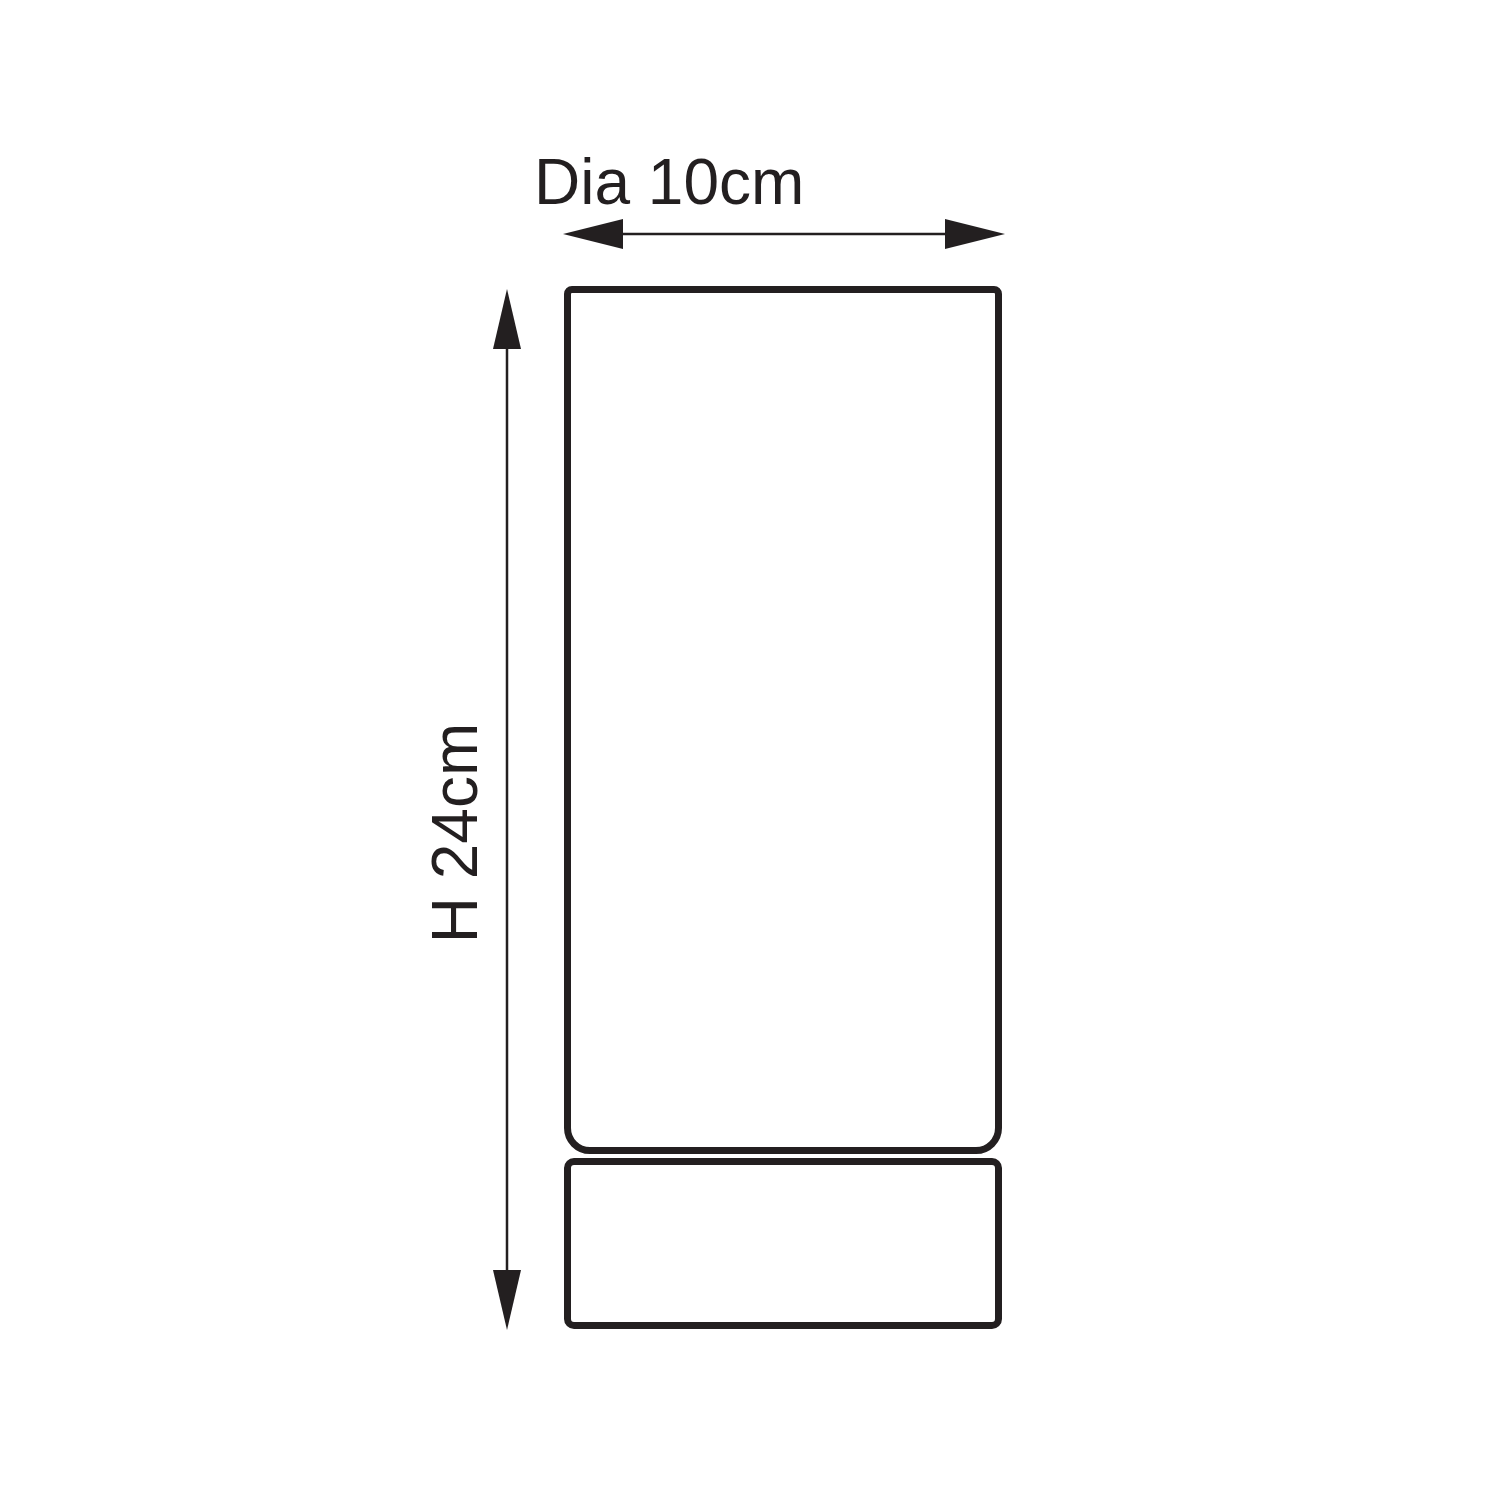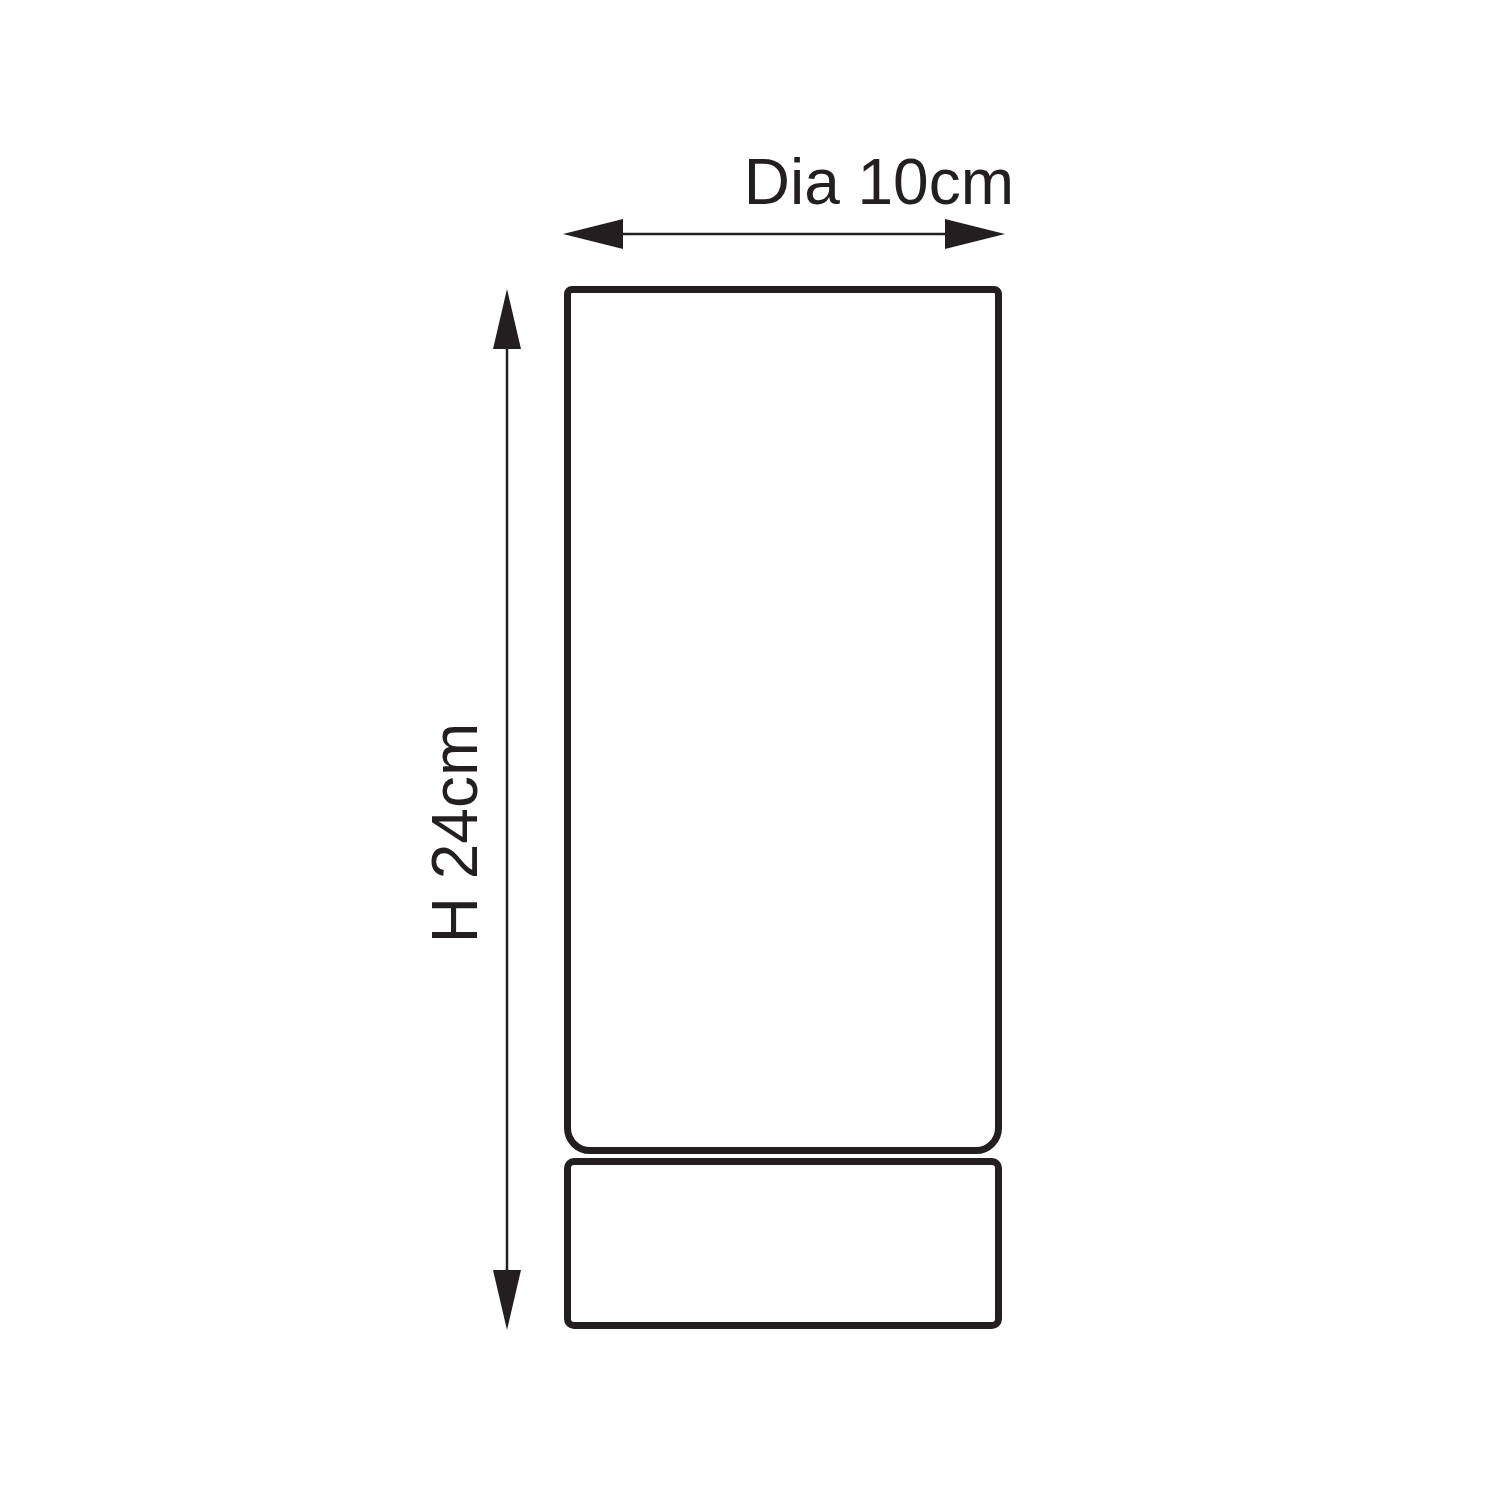--- a/index.html
+++ b/index.html
@@ -44,24 +44,24 @@
   }
   .dim-label {
     position: absolute;
     color: #231f20;
     font-size: 64px;
     line-height: 1;
     white-space: nowrap;
     letter-spacing: 0px;
   }
   .dim-label-width {
-    left: 572px;
+    left: 534px;
     top: 150px;
     width: 442px;
-    text-align: right;
+    text-align: left;
   }
   .dim-label-height {
     left: 455px;
     top: 833px;
     transform: translate(-50%, -50%) rotate(-90deg);
     transform-origin: center center;
   }
 </style>
 </head>
 <body>

